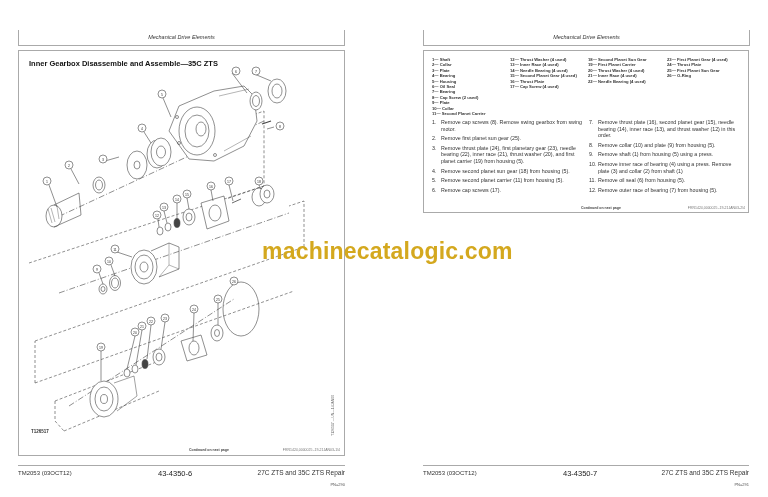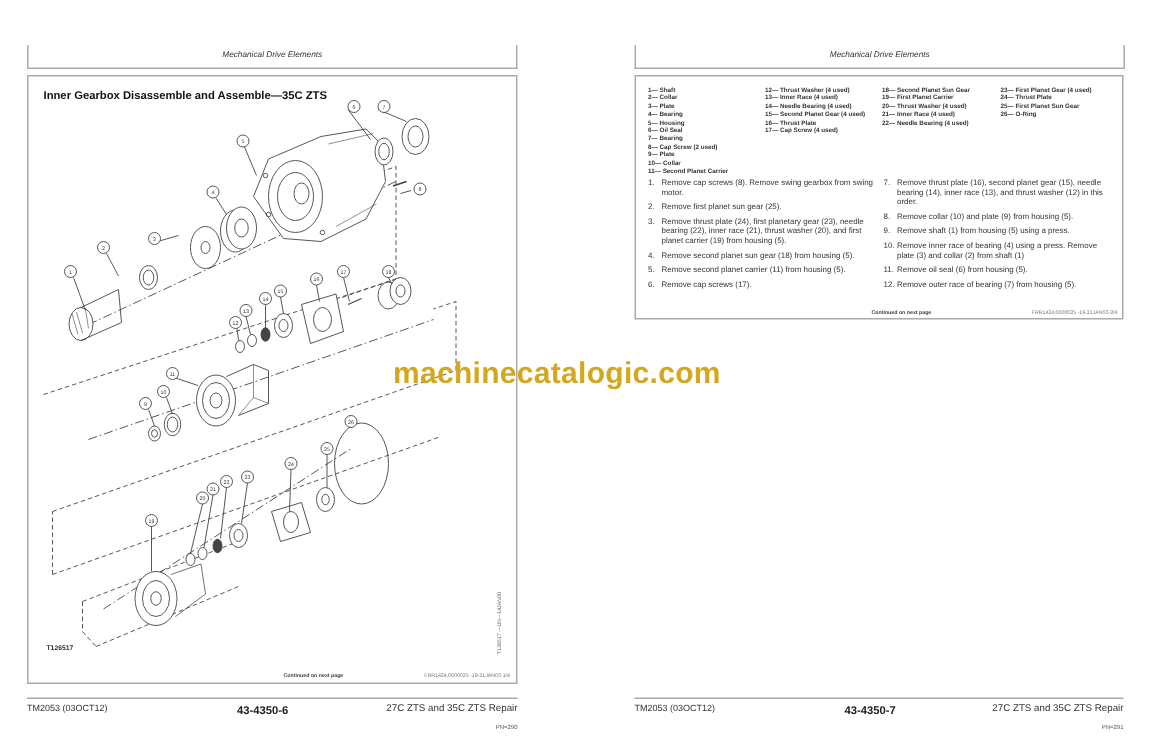--- a/index.html
+++ b/index.html
@@ -10,29 +10,29 @@
   .hdr-box { position:absolute; height:15px; border-left:1px solid #aaa; border-right:1px solid #aaa; border-bottom:1px solid #aaa; font-size:5.5px; font-style:italic; color:#333; text-align:center; line-height:14px; }
   .content-box { position:absolute; border:1px solid #aaa; box-sizing:border-box; }
   .title { position:absolute; left:10px; top:8px; font-size:7.5px; font-weight:bold; color:#111; white-space:nowrap; }
   .diagram { position:absolute; left:0; top:0; }
   .fig-id { position:absolute; font-size:4.5px; font-weight:bold; color:#333; }
   .vert-ref { position:absolute; font-size:3.5px; color:#666; transform:rotate(-90deg); transform-origin:left top; white-space:nowrap; }
   .cont { position:absolute; font-size:3.5px; font-weight:bold; color:#444; }
   .refcode { position:absolute; font-size:3.5px; color:#777; }
   .footer { position:absolute; top:465px; height:30px; border-top:1px solid #aaa; }
   .f-left { position:absolute; left:0; top:4px; font-size:6px; color:#333; }
-  .f-mid { position:absolute; top:3px; font-size:7.5px; font-weight:bold; color:#222; }
+  .f-mid { position:absolute; top:3px; font-size:7.5px; font-weight:normal; color:#222; }
   .f-right { position:absolute; right:0; top:3px; font-size:6.5px; color:#333; }
   .f-pn { position:absolute; right:0; top:16px; font-size:4px; color:#555; }
   .legend { position:absolute; left:8px; top:6px; font-size:4.2px; font-weight:bold; color:#333; line-height:5.4px; }
   .legend .col { position:absolute; top:0; white-space:nowrap; }
   .steps { position:absolute; font-size:5.3px; color:#333; line-height:6.6px; }
   .step { position:relative; padding-left:9px; margin-bottom:3px; }
   .step .num { position:absolute; left:0; top:0; }
-  .watermark { position:absolute; left:262px; top:238px; font-size:20px; font-weight:bold; color:#d4a81e; white-space:nowrap; letter-spacing:0.2px; }
+  .watermark { position:absolute; left:262px; top:238px; font-size:23px; font-weight:bold; color:#d4a81e; white-space:nowrap; letter-spacing:0.2px; }
   .callout { fill:#fff; stroke:#444; stroke-width:0.6; }
   .ctxt { font-size:3.5px; fill:#333; font-family:"Liberation Sans", sans-serif; text-anchor:middle; }
 </style>
 </head>
 <body>
 
 <div class="page left">
   <div class="hdr-box" style="left:18px; top:30px; width:325px;">Mechanical Drive Elements</div>
 
   <div class="content-box" style="left:18px; top:50px; width:327px; height:406px;">

